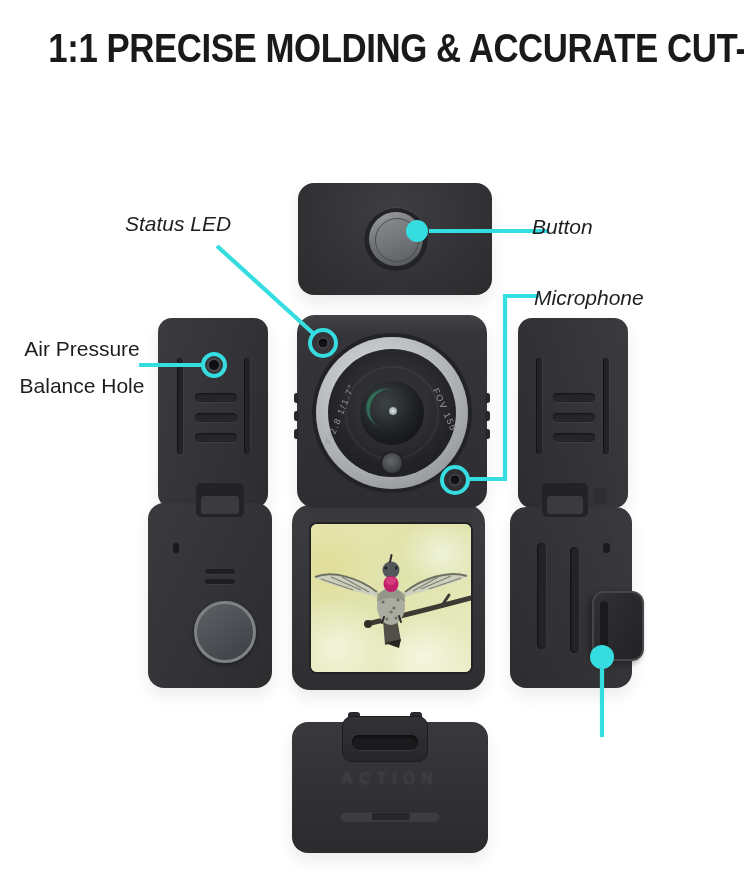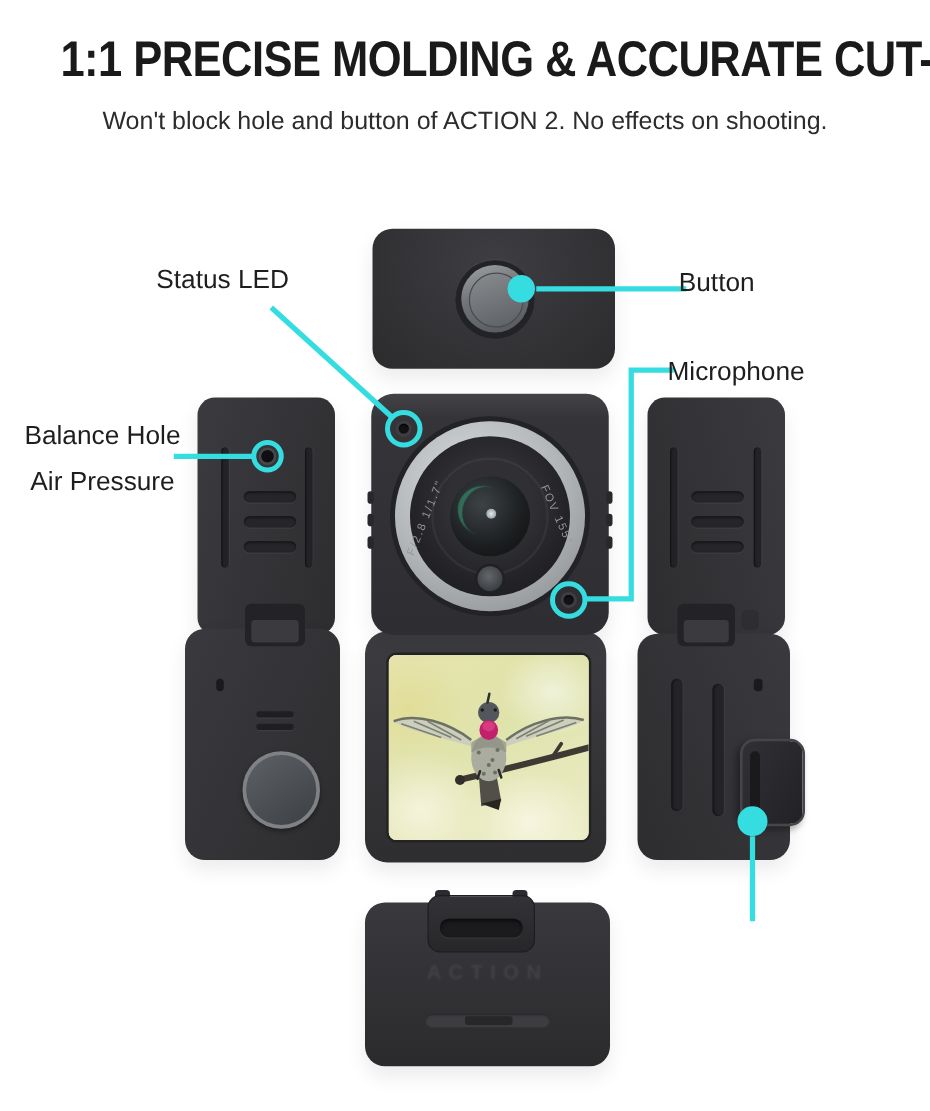--- a/index.html
+++ b/index.html
@@ -115,32 +115,31 @@
   .blatch .bbar{position:absolute;left:9px;top:18px;width:66px;height:15px;border-radius:7px;
     background:#1b1b1e;box-shadow:inset 0 2px 3px rgba(0,0,0,0.6), 0 1px 0 rgba(255,255,255,0.07);}
   .emboss-txt{position:absolute;left:38px;top:48px;width:120px;text-align:center;
     font-size:16px;font-weight:700;letter-spacing:6px;color:#4c4c51;opacity:0.6;filter:blur(0.8px);}
   .cert{position:absolute;left:48px;top:89px;width:100px;height:11px;border-radius:6px;
     background:#3d3d41;box-shadow:inset 0 1px 2px rgba(0,0,0,0.4);}
   .cert .marks{position:absolute;left:32px;top:2px;width:38px;height:7px;border-radius:2px;
     background:rgba(0,0,0,0.35);}
 
   
-  .callout-label{position:absolute;font-size:21px;color:#1e1e1e;white-space:nowrap;z-index:60;}
+  .callout-label{position:absolute;font-size:21px;color:#1e1e1e;white-space:nowrap;z-index:60;font-style:italic;}
   .ap-block{position:absolute;left:8px;top:330px;width:148px;text-align:center;z-index:60;}
   .ap-block div{font-size:21px;color:#1e1e1e;line-height:37px;}
   .overlay{position:absolute;left:0;top:0;z-index:50;pointer-events:none;}
 </style>
 </head>
 <body>
 
 <div class="canvas">
 
   <div class="title">1:1 PRECISE MOLDING &amp; ACCURATE CUT-OUT</div>
-  <div class="subtitle">Won't block hole and button of ACTION 2. No effects on shooting.</div>
 
   <div class="device dv-top">
     <div class="tbtn-outer">
       <div class="tbtn-face">
         <div class="tbtn-inner"></div>
       </div>
     </div>
   </div>
 
   <div class="device dv-lside">
@@ -263,20 +262,20 @@
       <circle cx="455" cy="480" r="13" stroke-width="4"></circle>
       <line x1="139" y1="365" x2="202" y2="365"></line>
       <circle cx="214" cy="365" r="11" stroke-width="4"></circle>
       <line x1="602" y1="669" x2="602" y2="737"></line>
     </g>
     <circle cx="417" cy="231" r="11" fill="#35dde0"></circle>
     <circle cx="602" cy="657" r="12" fill="#35dde0"></circle>
   </svg>
 
   <div class="callout-label" style="left:125px;top:212px;">Status LED</div>
-  <div class="callout-label" style="left:543px;top:215px;">Button</div>
+  <div class="callout-label" style="left:532px;top:215px;">Button</div>
   <div class="callout-label" style="left:534px;top:286px;">Microphone</div>
   <div class="ap-block">
+    <div>Air Pressure</div>
     <div>Balance Hole</div>
-    <div>Air Pressure</div>
   </div>
 
 </div>
 
 </body></html>

